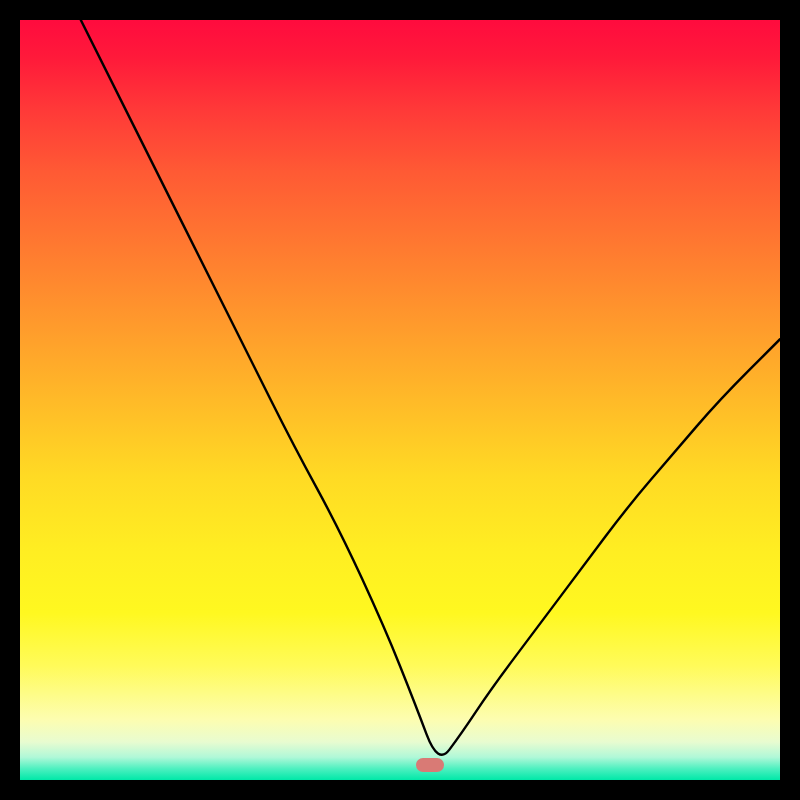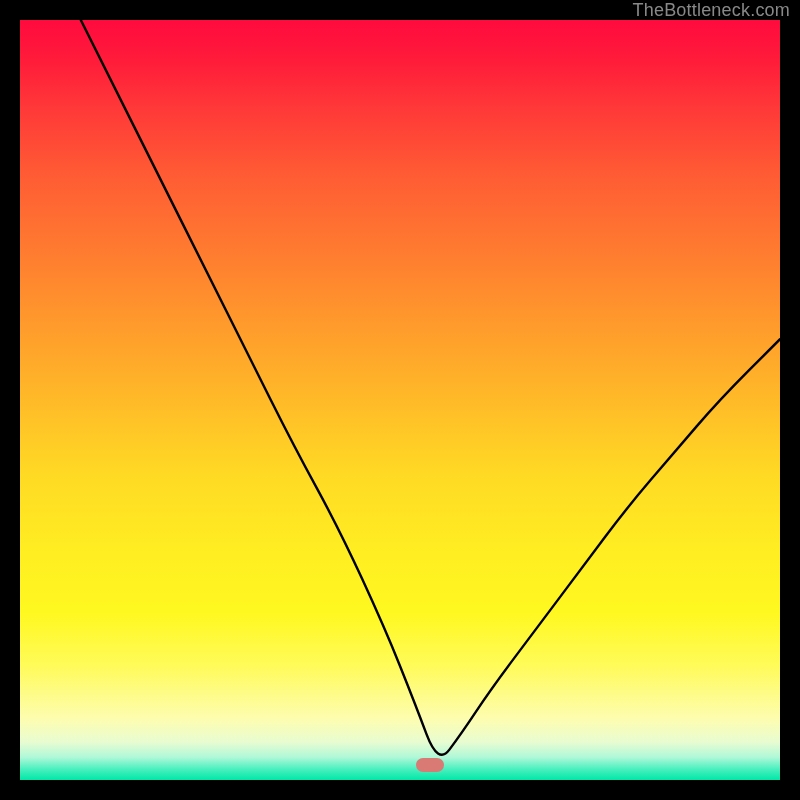--- a/index.html
+++ b/index.html
@@ -82,14 +82,13 @@
   <div class="plot-area">
     <div class="gradient-bg"></div>
 
     <svg class="curve-svg" viewBox="0 0 760 760" preserveAspectRatio="none">
       <path id="curve-path" d="M 60.8 0.0 Q 91.2 60.8 114.0 106.4 Q 136.8 152.0 159.6 197.6 Q 182.4 243.2 205.2 288.8 Q 228.0 334.4 250.8 380.0 Q 273.6 425.6 296.4 467.4 Q 319.2 509.2 342.0 558.6 Q 364.8 608.0 380.0 646.0 Q 395.2 684.0 406.6 714.4 Q 418.0 744.8 429.4 729.6 Q 440.8 714.4 456.0 691.6 Q 471.2 668.8 494.0 638.4 Q 516.8 608.0 539.6 577.6 Q 562.4 547.2 585.2 516.8 Q 608.0 486.4 630.8 459.8 Q 653.6 433.2 676.4 406.6 Q 699.2 380.0 729.6 349.6 T 760.0 319.2" stroke="#000" stroke-width="2.4" fill="none" stroke-linecap="round" stroke-linejoin="round"></path>
     </svg>
 
     <div id="marker" class="marker" style="width: 28px; height: 14px; background: rgb(217, 122, 117); left: 396.4px; top: 737.8px;"></div>
   </div>
 
-  <div class="watermark">TheBottleneck.com</div>
 </div>
 
 </body></html>

